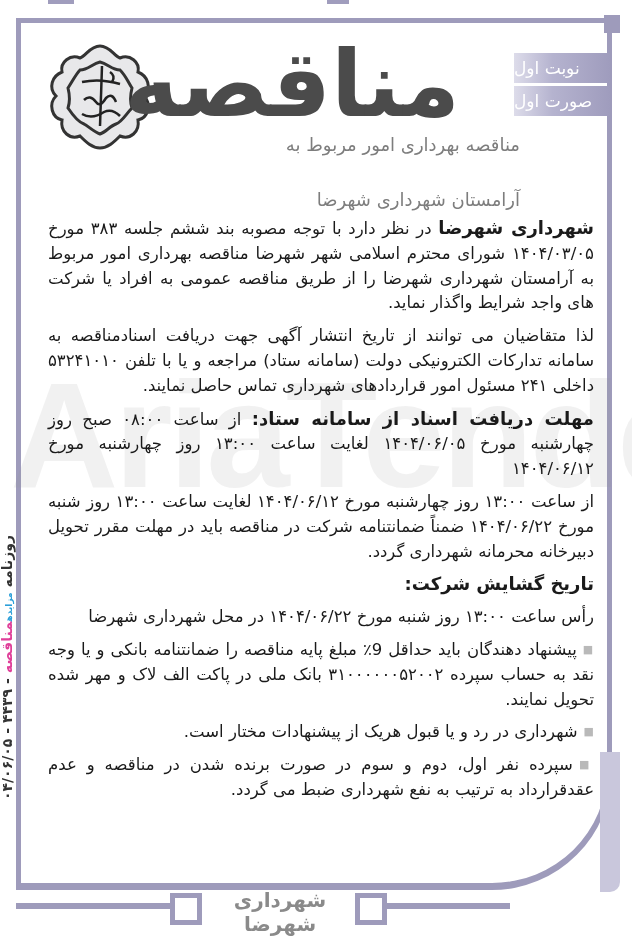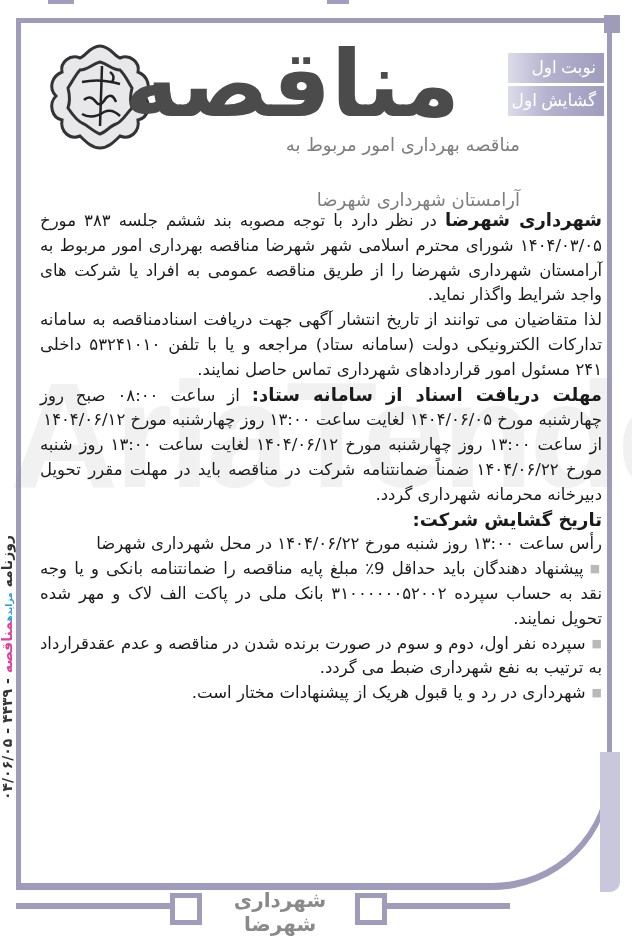--- a/index.html
+++ b/index.html
@@ -1,30 +1,30 @@
 <!DOCTYPE html>
 <html><head>
 <meta charset="utf-8">
 <style>
   html,body{margin:0;padding:0;background:#ffffff;}
   body{width:632px;height:937px;position:relative;overflow:hidden;font-family:"DejaVu Sans",sans-serif;color:#1a1a1a;}
   .top-stub{position:absolute;top:0;height:4px;background:#a09dbd;}
   .frame{position:absolute;left:16px;top:18px;width:596px;height:872px;border:5px solid #9e9bbb;border-bottom-width:7px;border-right-width:5px;box-sizing:border-box;border-bottom-right-radius:120px;background:#fff;}
   .frame-corner-fill{position:absolute;right:12px;bottom:45px;width:20px;height:140px;background:#c9c7dc;border-bottom-right-radius:10px;}
   .corner-tab{position:absolute;right:12px;top:15px;width:16px;height:18px;background:#9e9bbb;}
-  .badge{position:absolute;right:28px;width:96px;height:30px;background:linear-gradient(to left,#9f9cbd 0%,#b5b3cf 60%,#dddcea 100%);color:#fff;font-size:17px;text-align:right;padding-right:8px;box-sizing:border-box;line-height:30px;direction:rtl;font-family:Liberation Serif, serif;}
+  .badge{position:absolute;right:22px;width:96px;height:30px;background:linear-gradient(to left,#9f9cbd 0%,#b5b3cf 60%,#dddcea 100%);color:#fff;font-size:17px;text-align:left;padding-right:8px;box-sizing:border-box;line-height:30px;direction:rtl;}
   .badge1{top:53px;}
   .badge2{top:86px;}
   .logo{position:absolute;left:40px;top:42px;width:120px;height:110px;}
   .title{position:absolute;left:170px;top:30px;width:290px;text-align:center;font-size:92px;font-weight:bold;color:#4b4b4b;line-height:110px;direction:rtl;letter-spacing:-2px;}
   .subtitle{position:absolute;left:100px;width:420px;text-align:right;font-size:18px;font-weight:normal;color:#7d7d7d;direction:rtl;line-height:34px;}
   .sub1{top:128px;}
   .sub2{top:183px;}
   .body{position:absolute;left:40px;top:208px;width:562px;direction:rtl;text-align:justify;font-size:16.5px;line-height:24.8px;color:#1a1a1a;}
-  .body p{margin:0;}
+  .body p{margin:8px;}
   .b{font-weight:bold;}
   .heading{font-weight:bold;font-size:18px;}
   .bullet::before{content:"■";color:#b9b9b9;font-size:11px;margin-left:6px;vertical-align:2px;}
   .watermark{position:absolute;left:10px;top:360px;width:620px;height:150px;font-size:150px;font-weight:bold;color:rgba(150,150,150,0.13);line-height:150px;font-family:"Liberation Sans",sans-serif;pointer-events:none;letter-spacing:-4px;}
   .side-text{position:absolute;left:-116px;top:650px;width:250px;height:20px;transform:rotate(-90deg);font-size:14px;font-weight:bold;color:#333;direction:rtl;white-space:nowrap;text-align:center;}
   .side-text .brand{color:#e0409a;}
   .side-text .brand2{color:#2b9fd9;font-size:9px;}
   .footer-line-l{position:absolute;left:16px;top:903px;width:160px;height:6px;background:#9e9bbb;}
   .footer-line-r{position:absolute;left:380px;top:903px;width:130px;height:6px;background:#9e9bbb;}
   .footer-box{position:absolute;top:893px;width:22px;height:22px;border:5px solid #9e9bbb;background:#fff;box-sizing:content-box;}
@@ -38,21 +38,21 @@
 <div class="top-stub" style="left:48px;width:26px;"></div>
 <div class="top-stub" style="left:327px;width:22px;"></div>
 
 <div class="frame"></div>
 <div class="frame-corner-fill"></div>
 <div class="corner-tab"></div>
 
 <div class="watermark">AriaTender</div>
 
 <div class="badge badge1">نوبت اول</div>
-<div class="badge badge2">گشایش اول</div>
+<div class="badge badge2">صورت اول</div>
 
 <div class="logo">
   <svg viewBox="0 0 120 110" width="120" height="110">
     <g fill="#e8e8ea" stroke="#333" stroke-width="3">
       <path d="M60 4 C70 4 74 14 80 16 C90 12 100 20 98 30 C108 34 112 46 104 54 C112 62 108 76 98 78 C100 90 90 98 80 94 C74 100 68 106 60 106 C52 106 46 100 40 94 C30 98 20 90 22 78 C12 76 8 62 16 54 C8 46 12 34 22 30 C20 20 30 12 40 16 C46 14 50 4 60 4 Z"></path>
       <path d="M60 20 C68 22 72 28 80 28 C86 34 88 40 92 46 C90 54 90 60 92 66 C86 72 82 80 76 82 C70 84 66 90 60 92 C54 90 48 84 44 82 C38 80 32 72 28 66 C30 60 30 54 28 46 C32 40 36 32 40 28 C48 28 52 22 60 20 Z"></path>
     </g>
     <g stroke="#222" stroke-width="2.5" fill="none">
       <line x1="62" y1="24" x2="60" y2="84"></line>
       <path d="M42 40 Q60 36 80 42"></path>
@@ -73,22 +73,22 @@
   </p>
   <p>لذا متقاضیان می توانند از تاریخ انتشار آگهی جهت دریافت اسنادمناقصه به سامانه تدارکات الکترونیکی دولت (سامانه ستاد) مراجعه و یا با تلفن ۵۳۲۴۱۰۱۰ داخلی ۲۴۱ مسئول امور قراردادهای شهرداری تماس حاصل نمایند.</p>
   <p>
     <span class="heading">مهلت دریافت اسناد از سامانه ستاد:</span>
     <span>از ساعت ۰۸:۰۰ صبح روز چهارشنبه مورخ ۱۴۰۴/۰۶/۰۵ لغایت ساعت ۱۳:۰۰ روز چهارشنبه مورخ ۱۴۰۴/۰۶/۱۲</span>
   </p>
   <p>از ساعت ۱۳:۰۰ روز چهارشنبه مورخ ۱۴۰۴/۰۶/۱۲ لغایت ساعت ۱۳:۰۰ روز شنبه مورخ ۱۴۰۴/۰۶/۲۲ ضمناً ضمانتنامه شرکت در مناقصه باید در مهلت مقرر تحویل دبیرخانه محرمانه شهرداری گردد.</p>
   <p class="heading">تاریخ گشایش شرکت:</p>
   <p>رأس ساعت ۱۳:۰۰ روز شنبه مورخ ۱۴۰۴/۰۶/۲۲ در محل شهرداری شهرضا</p>
   <p class="bullet">پیشنهاد دهندگان باید حداقل 9٪ مبلغ پایه مناقصه را ضمانتنامه بانکی و یا وجه نقد به حساب سپرده ۳۱۰۰۰۰۰۰۵۲۰۰۲ بانک ملی در پاکت الف لاک و مهر شده تحویل نمایند.</p>
+  <p class="bullet">شهرداری در رد و یا قبول هریک از پیشنهادات مختار است.</p>
   <p class="bullet">سپرده نفر اول، دوم و سوم در صورت برنده شدن در مناقصه و عدم عقدقرارداد به ترتیب به نفع شهرداری ضبط می گردد.</p>
-  <p class="bullet">شهرداری در رد و یا قبول هریک از پیشنهادات مختار است.</p>
 </div>
 
 <div class="side-text">
   <span>روزنامه</span>
   <span class="brand2">مزایده</span><span class="brand">مناقصه</span>
   <span>- ۴۴۳۹ -</span>
   <span>۰۴/۰۶/۰۵</span>
 </div>
 
 <div class="footer-line-l"></div>

